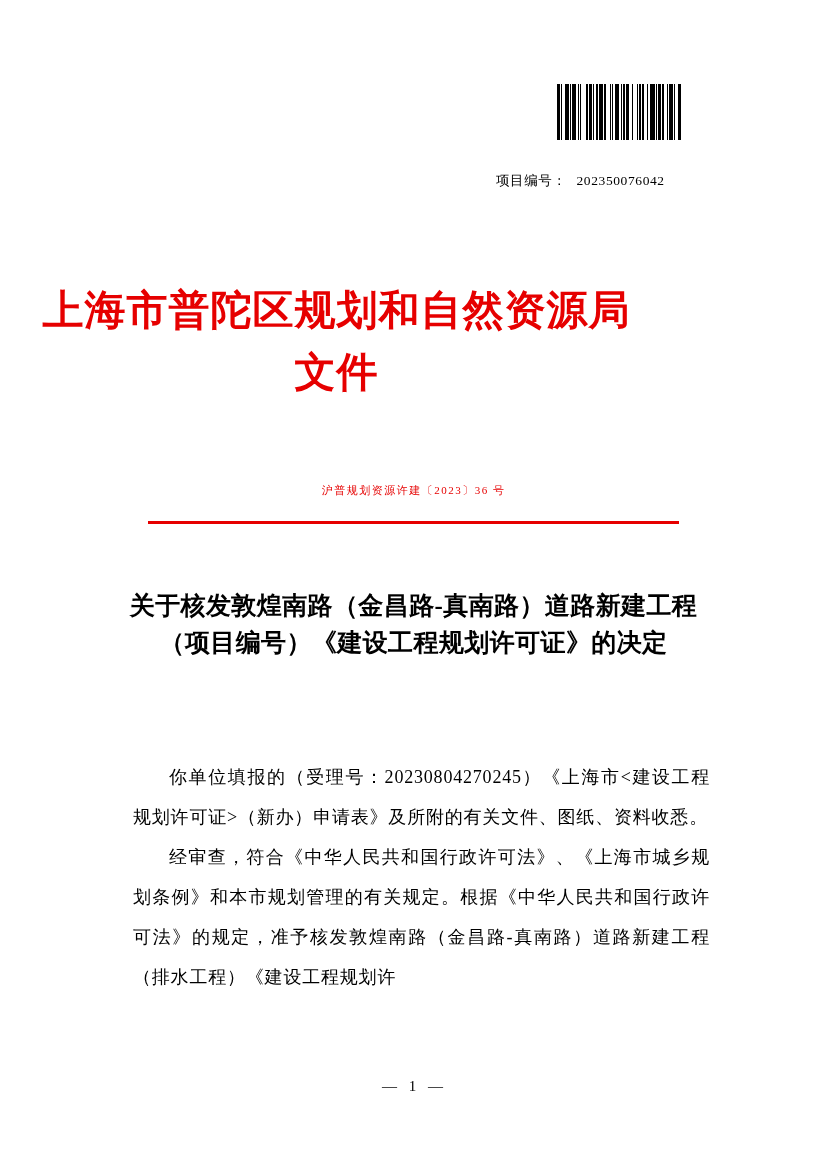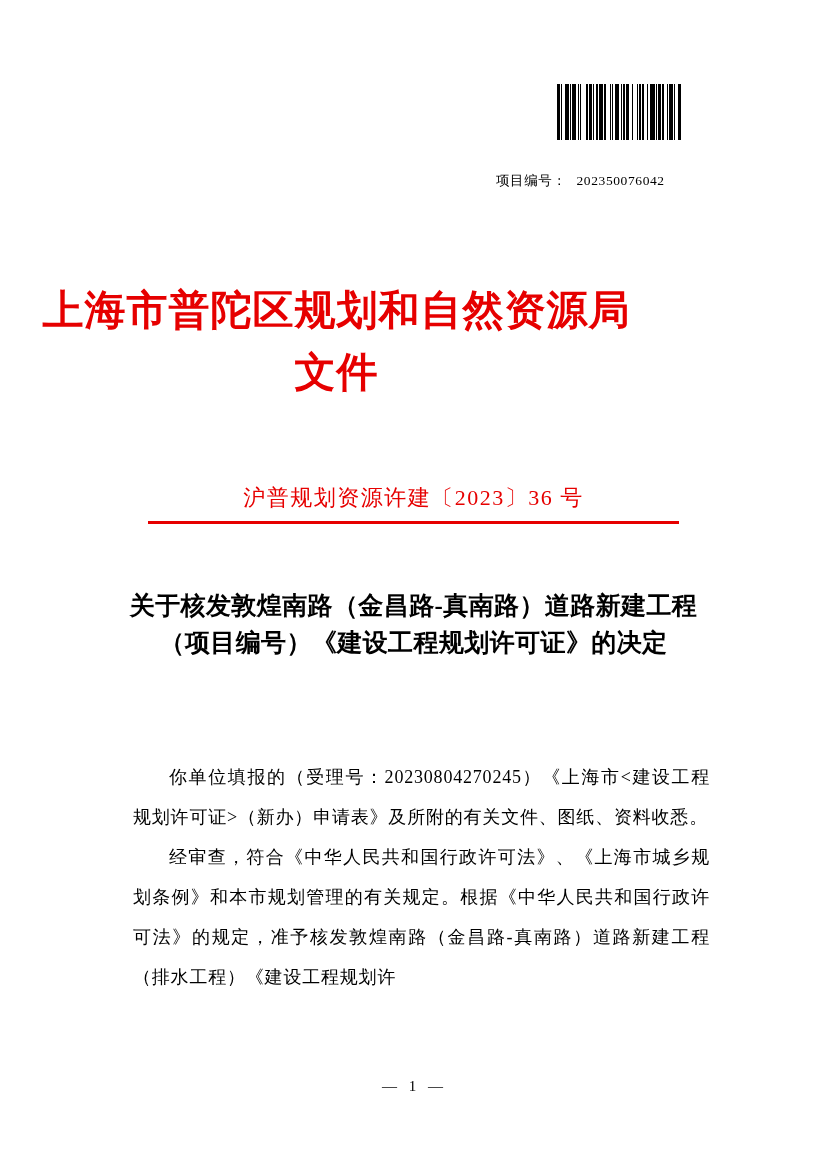--- a/index.html
+++ b/index.html
@@ -68,21 +68,21 @@
   .red-title .line2 { display: block; }
 
   
   .doc-serial {
     position: absolute;
     top: 483px;
     left: 0;
     width: 827px;
     text-align: center;
     color: #e60000;
-    font-size: 22px;
+    font-size: 11px;
     letter-spacing: 1.5px;
     font-family: "Liberation Serif", serif;
   }
 
   
   .red-rule {
     position: absolute;
     top: 521px;
     left: 148px;
     width: 531px;

